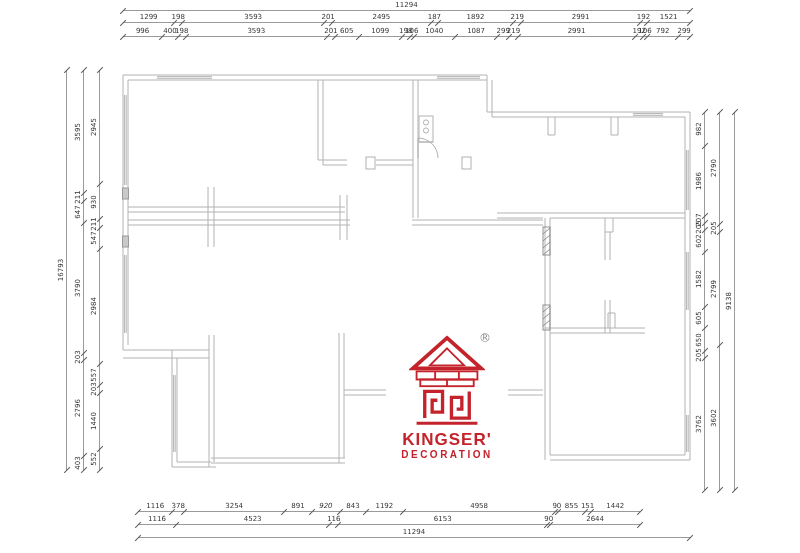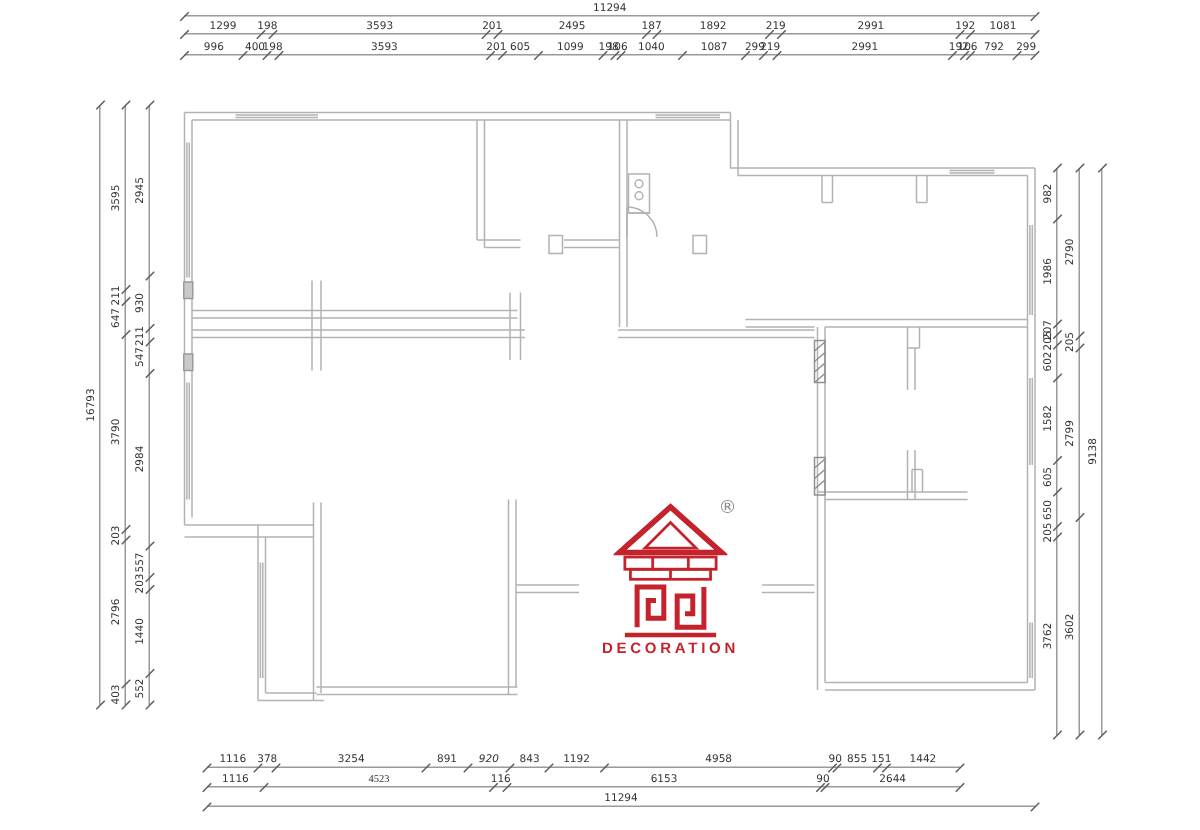--- a/index.html
+++ b/index.html
@@ -167,21 +167,21 @@
       <span class="lbl" style="left: 311.38px;">187</span>
       <span class="tick" style="left: 315.075px;"></span>
       <span class="lbl" style="left: 352.458px;">1892</span>
       <span class="tick" style="left: 389.842px;"></span>
       <span class="lbl" style="left: 394.169px;">219</span>
       <span class="tick" style="left: 398.497px;"></span>
       <span class="lbl" style="left: 457.595px;">2991</span>
       <span class="tick" style="left: 516.694px;"></span>
       <span class="lbl" style="left: 520.488px;">192</span>
       <span class="tick" style="left: 524.281px;"></span>
-      <span class="lbl" style="left: 545.641px;">1081</span>
+      <span class="lbl" style="left: 545.641px;">1521</span>
       <span class="tick" style="left: 567px;"></span>
     </div>
   <div class="chain h" style="left:123px;top:36px;width:567px">
       <span class="tick" style="left: 0px;"></span>
       <span class="lbl" style="left: 19.5802px;">996</span>
       <span class="tick" style="left: 39.1604px;"></span>
       <span class="lbl" style="left: 47.0239px;">400</span>
       <span class="tick" style="left: 54.8875px;"></span>
       <span class="lbl" style="left: 58.7799px;">198</span>
       <span class="tick" style="left: 62.6724px;"></span>
@@ -241,21 +241,21 @@
       <span class="tick" style="left: 446.582px;"></span>
       <span class="lbl" style="left: 449.585px;">151</span>
       <span class="tick" style="left: 452.589px;"></span>
       <span class="lbl" style="left: 477.294px;">1442</span>
       <span class="tick" style="left: 502px;"></span>
     </div>
   <div class="chain h" style="left:138px;top:524px;width:502px">
       <span class="tick" style="left: 0px;"></span>
       <span class="lbl" style="left: 18.9472px;">1116</span>
       <span class="tick" style="left: 37.8945px;"></span>
-      <span class="lbl" style="left: 114.685px; font-family: Liberation Serif, serif;">4523</span>
+      <span class="lbl" style="left: 114.685px;">4523</span>
       <span class="tick" style="left: 191.476px;"></span>
       <span class="lbl" style="left: 195.856px;">116</span>
       <span class="tick" style="left: 200.236px;"></span>
       <span class="lbl" style="left: 304.701px;">6153</span>
       <span class="tick" style="left: 409.165px;"></span>
       <span class="lbl" style="left: 410.693px;">90</span>
       <span class="tick" style="left: 412.221px;"></span>
       <span class="lbl" style="left: 457.111px;">2644</span>
       <span class="tick" style="left: 502px;"></span>
     </div>
@@ -356,18 +356,19 @@
         <path d="M50,18 L73,41 H27 Z" stroke-width="2.5"></path>
         <rect x="9" y="49" width="82" height="11" stroke-width="2.5"></rect>
         <path d="M34,49 V60 M66,49 V60" stroke-width="2.5"></path>
         <rect x="14" y="60" width="72" height="9" stroke-width="2.5"></rect>
         <path d="M50,60 V69" stroke-width="2.5"></path>
         <path d="M20,112 V76 H44 V104 H30 V88 H37" stroke-width="4.5"></path>
         <path d="M80,76 V112 H56 V84 H70 V100 H63" stroke-width="4.5"></path>
         <path d="M9,119 H91" stroke-width="4"></path>
       </g>
     </svg>
+    <div class="name">KINGSER'</div>
     <div class="sub">DECORATION</div>
   </div>
   <div class="rmark">®</div>
 
 
 </div>
 
 </body></html>

